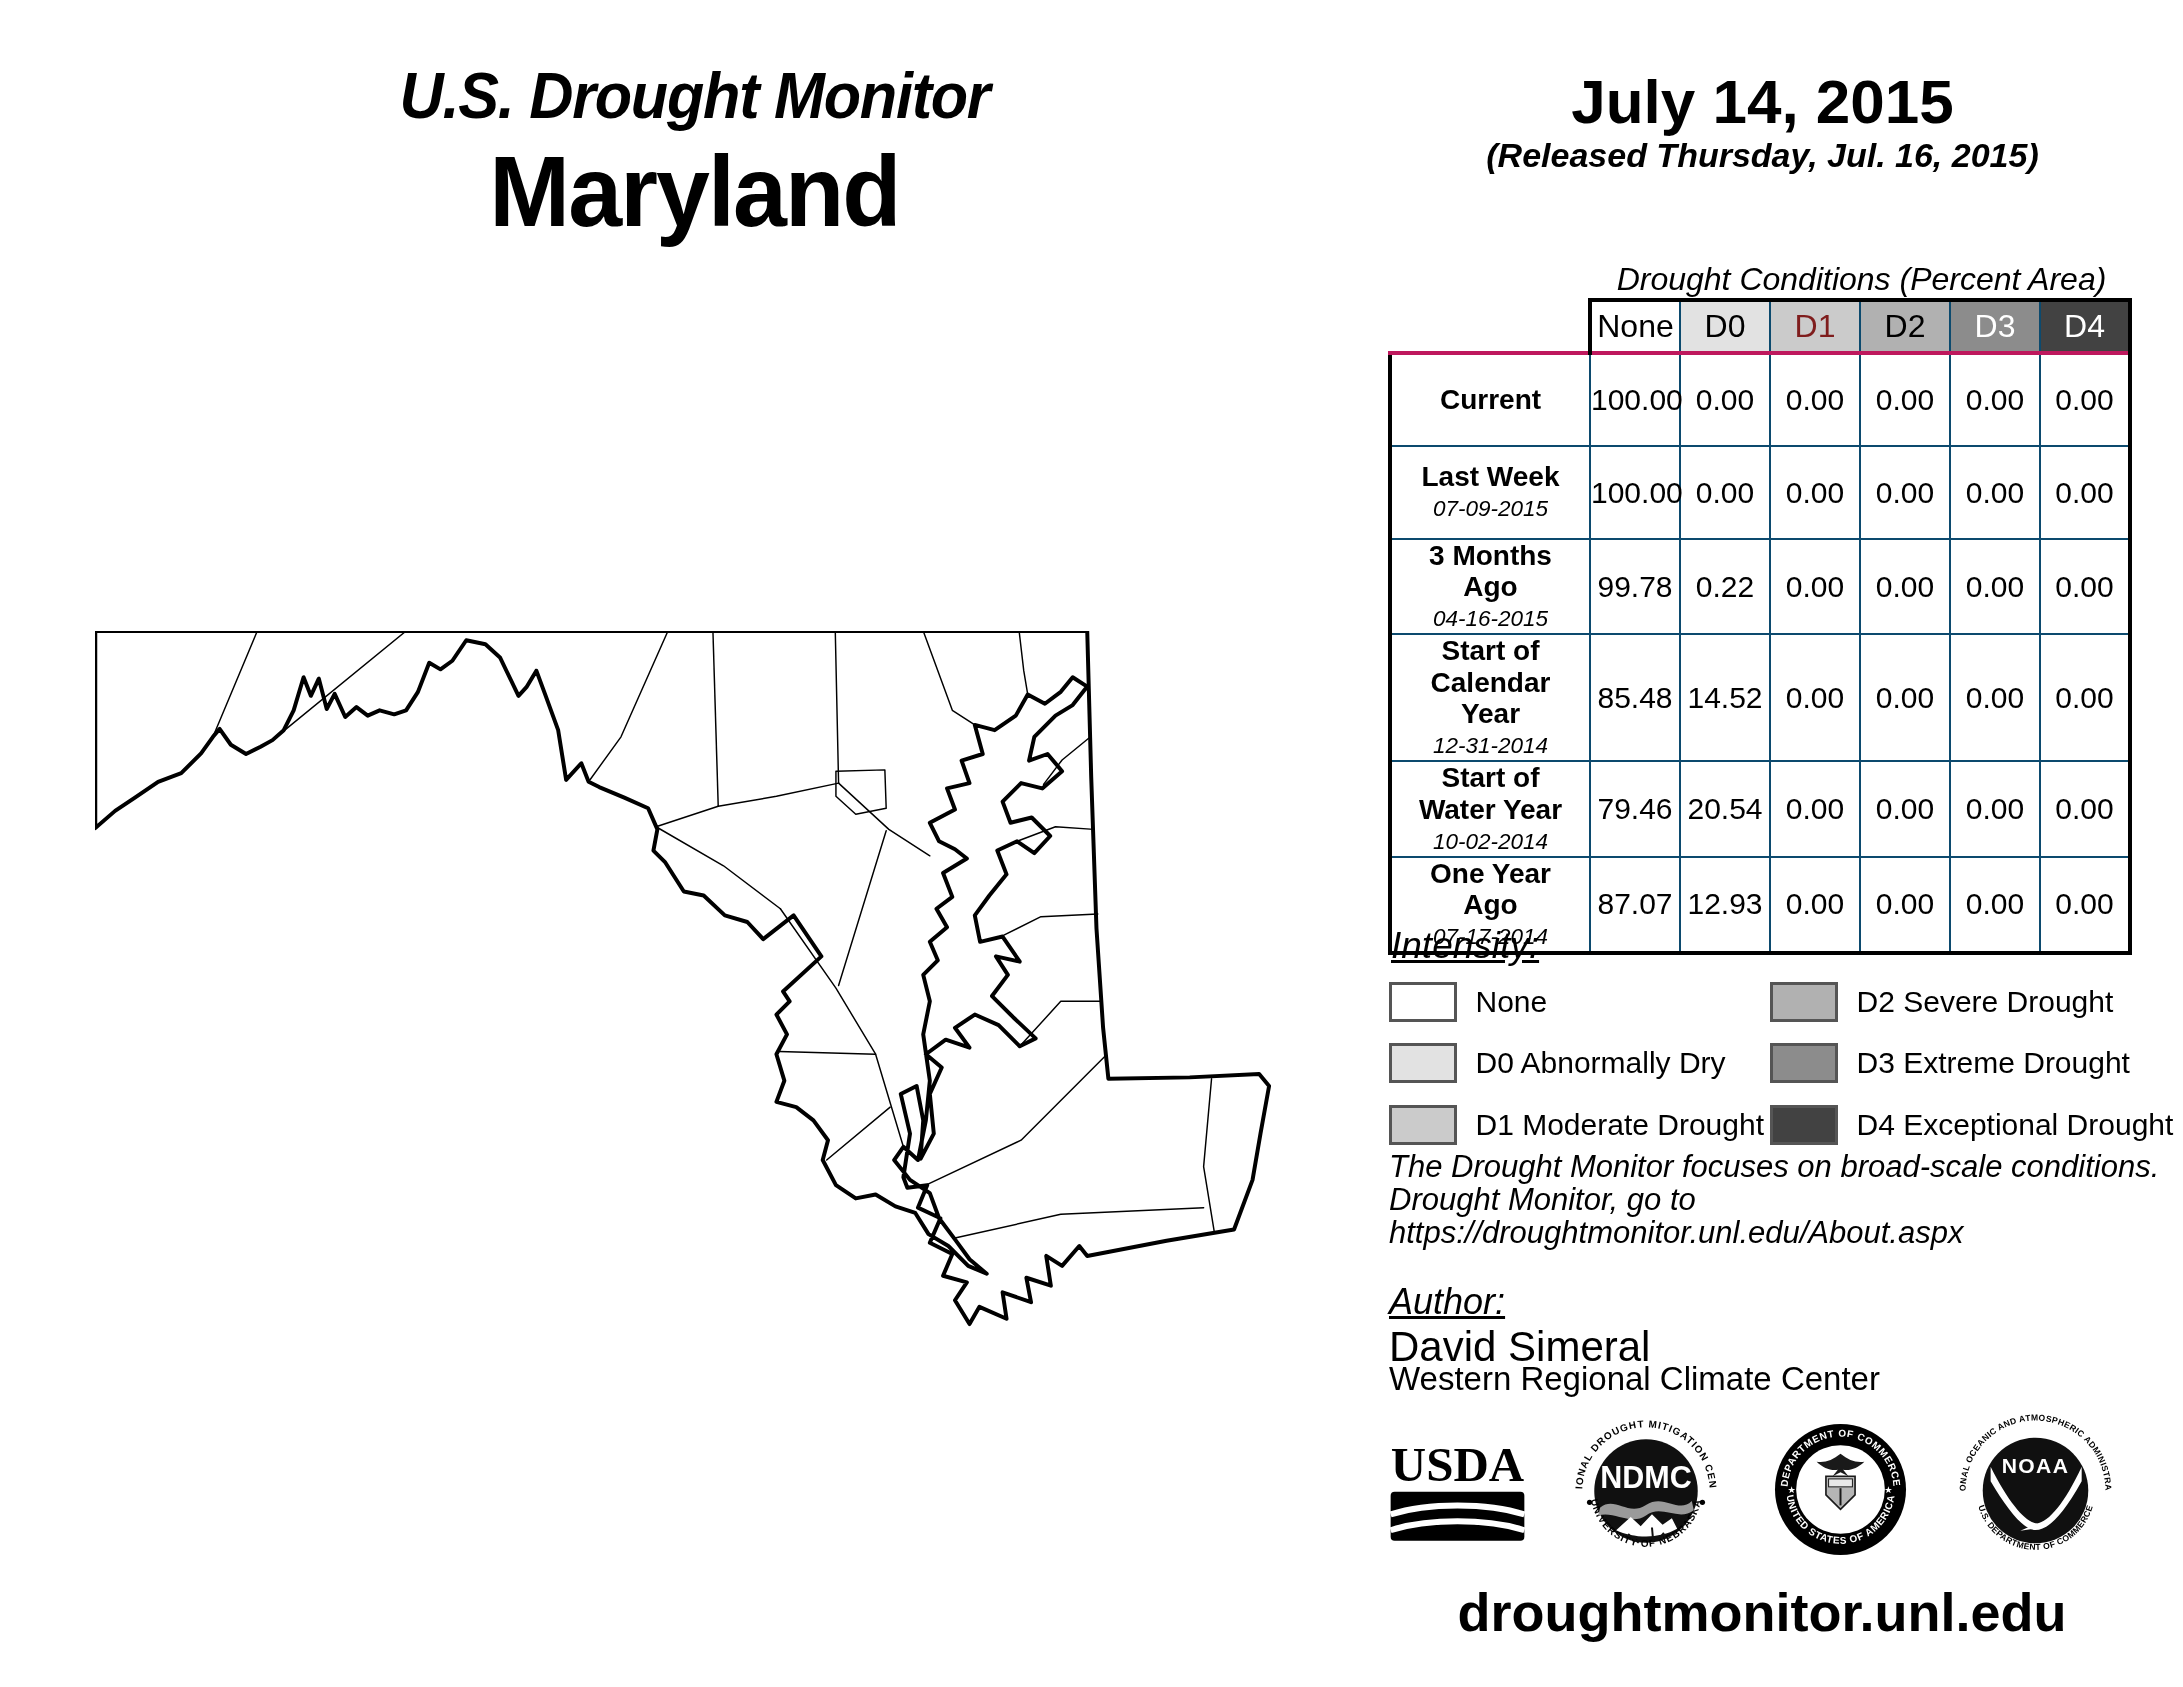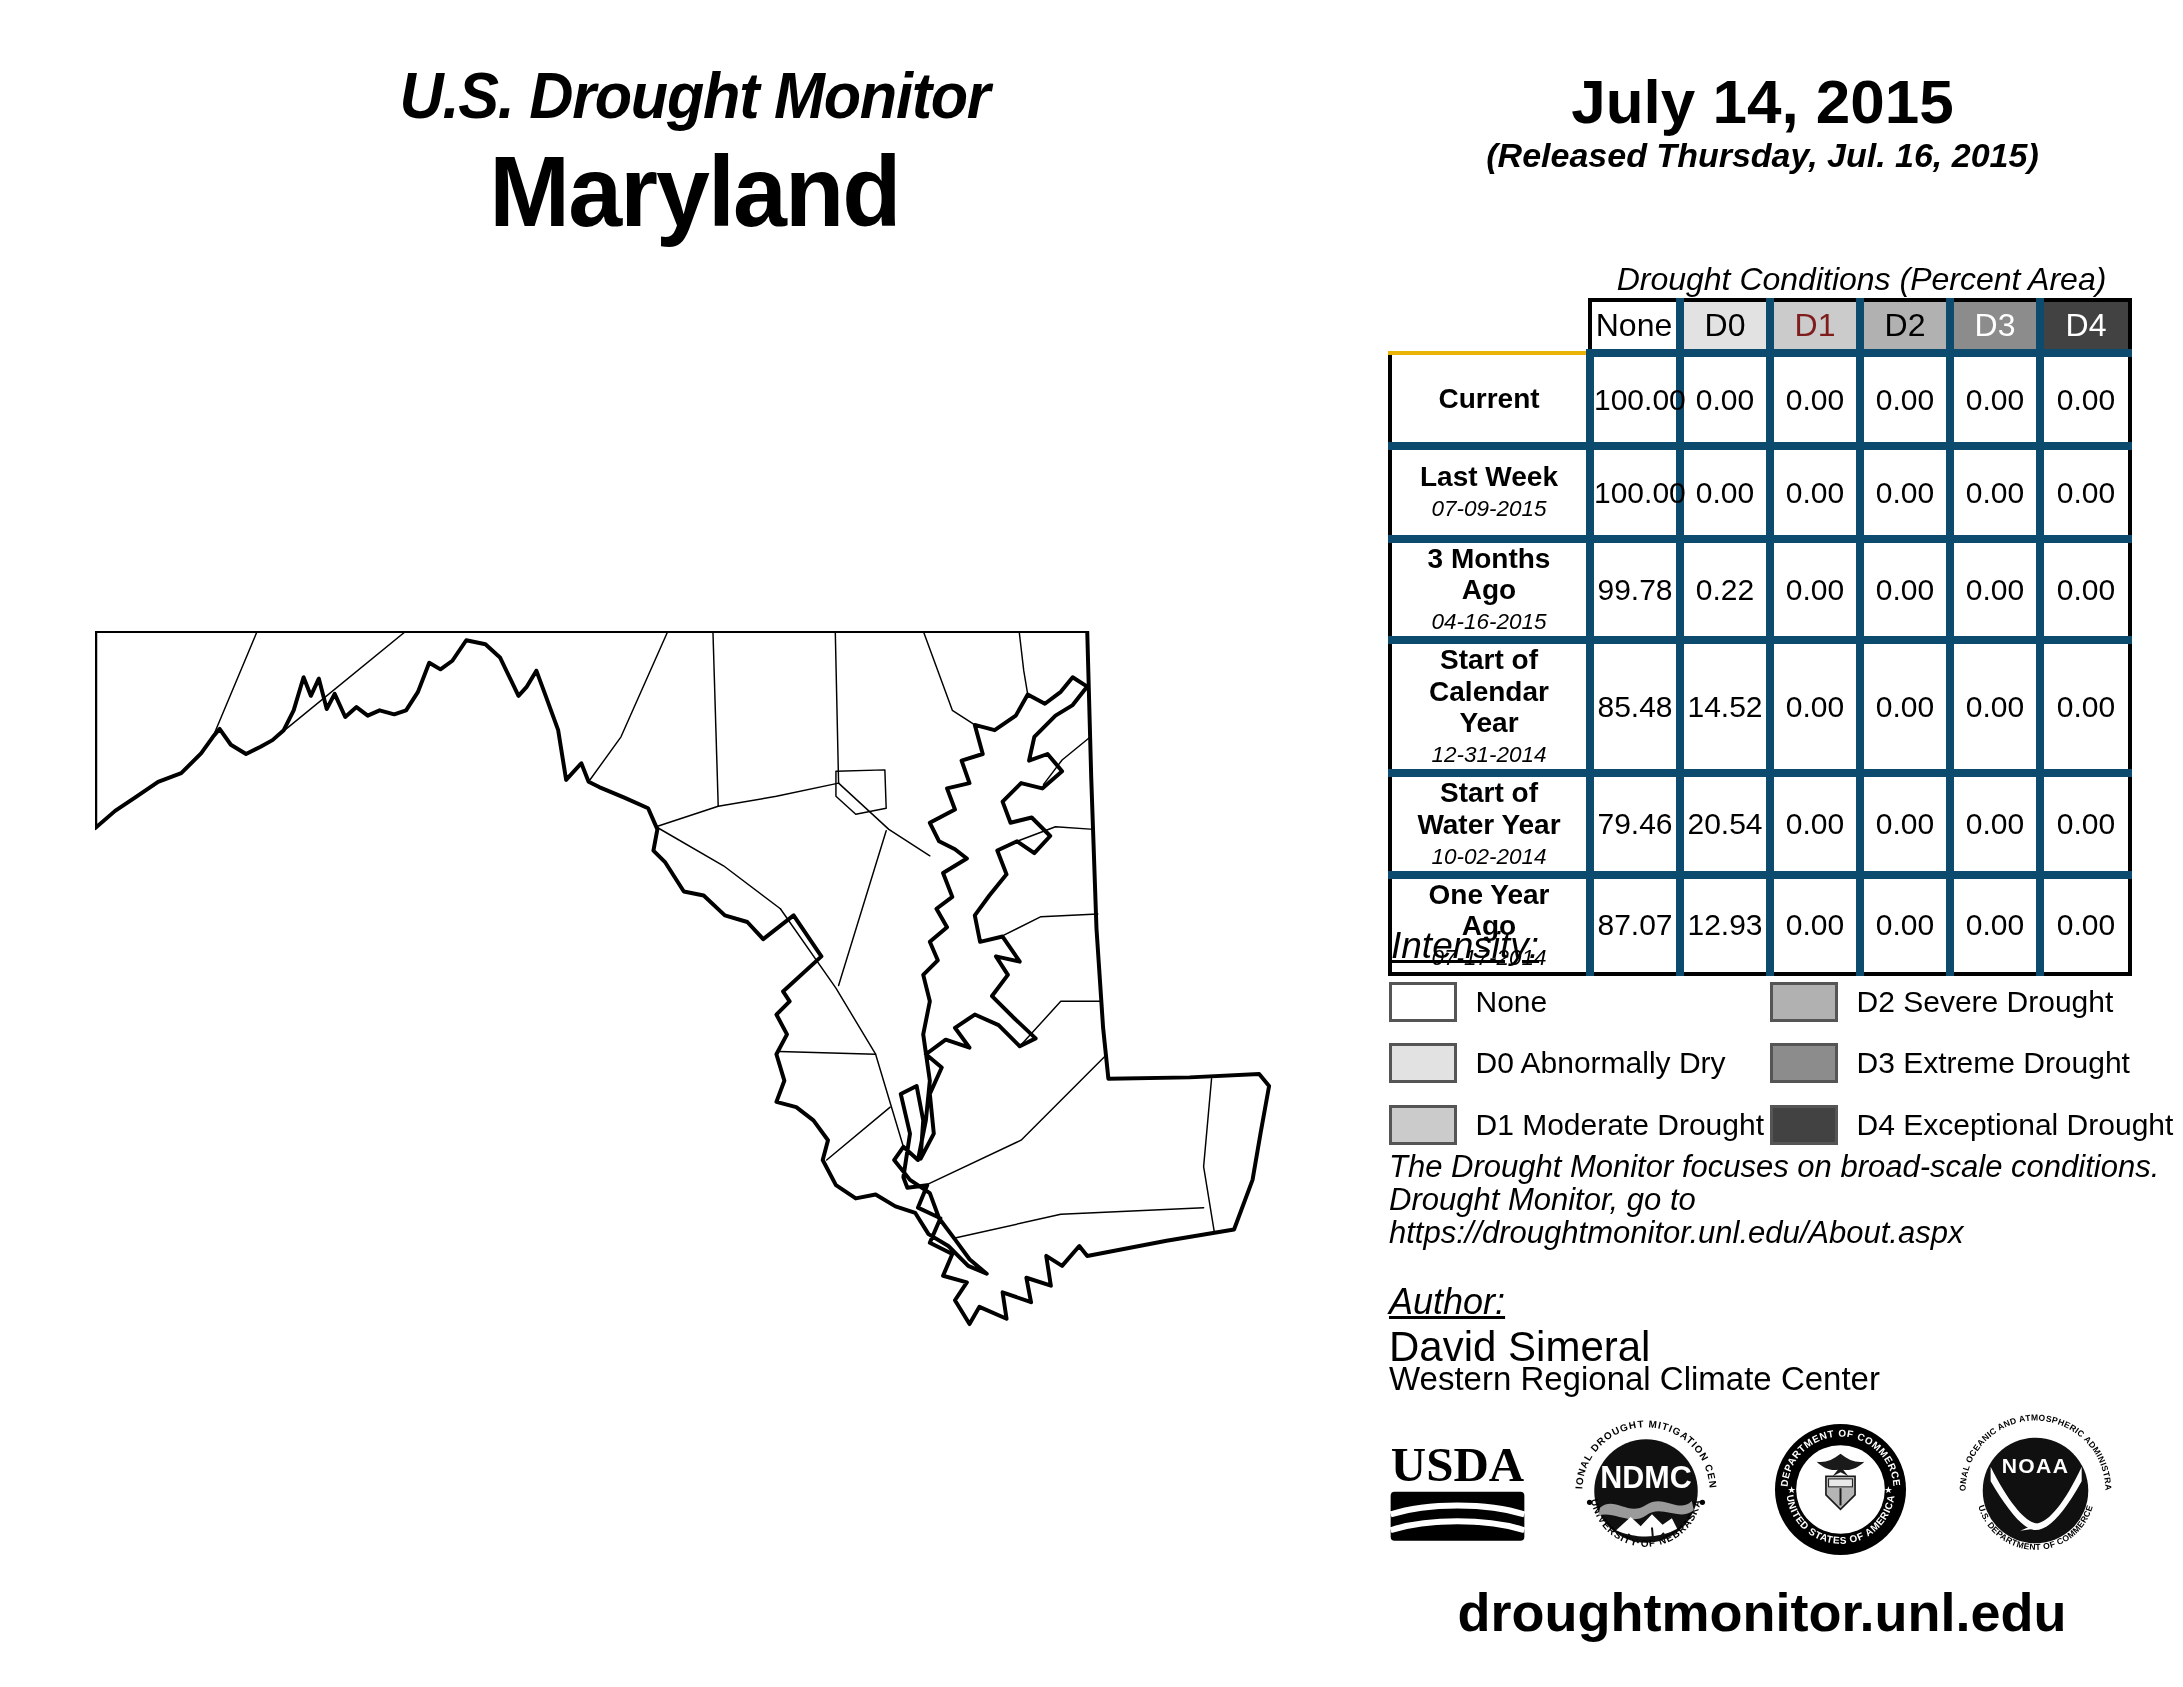--- a/index.html
+++ b/index.html
@@ -58,32 +58,32 @@
     white-space: nowrap;
   }
   table.dm {
     position: absolute;
     left: 1388px; top: 298px;
     border-collapse: collapse;
     table-layout: fixed;
     width: 742px;
   }
   table.dm th, table.dm td {
-    border: 8px solid #0c4a6e;
+    border: 2px solid #0c4a6e;
     text-align: center;
     vertical-align: middle;
     padding: 0;
   }
   table.dm th.spacer { border: none; background: #fff; }
   table.dm tr.hdr     { height: 53px; }
   table.dm tr.body-row { height: 93px; }
   table.dm tr.hdr th.colhead { border-top: 4px solid #000; font-size: 32px; font-weight: normal; }
   table.dm tr.hdr th.first-data { border-left: 4px solid #000; }
   table.dm tr.hdr th.last-data  { border-right: 4px solid #000; }
-  table.dm tr.r0 td { border-top: 4px solid #eab308; }
+  table.dm tr.r0 td { border-top: 4px solid #be185d; }
   table.dm tr.r5 td { border-bottom: 4px solid #000; }
   table.dm td.lab { border-left: 4px solid #000; }
   table.dm td.last { border-right: 4px solid #000; }
   table.dm td.val { font-size: 30px; }
   .lab-main { font-size: 28px; font-weight: bold; line-height: 1.12; padding: 0 8px; }
   .lab-date { font-size: 22.5px; font-style: italic; line-height: 1.25; padding-top: 2.6px; }
   .lab-date:empty { display: none; }
 
   
   .legend-title {

